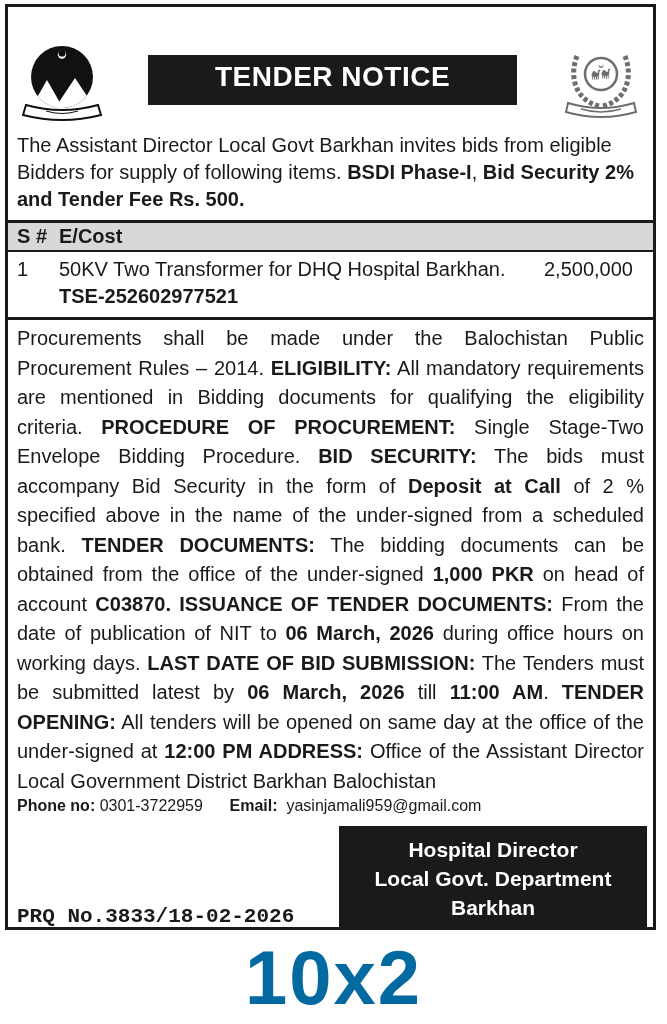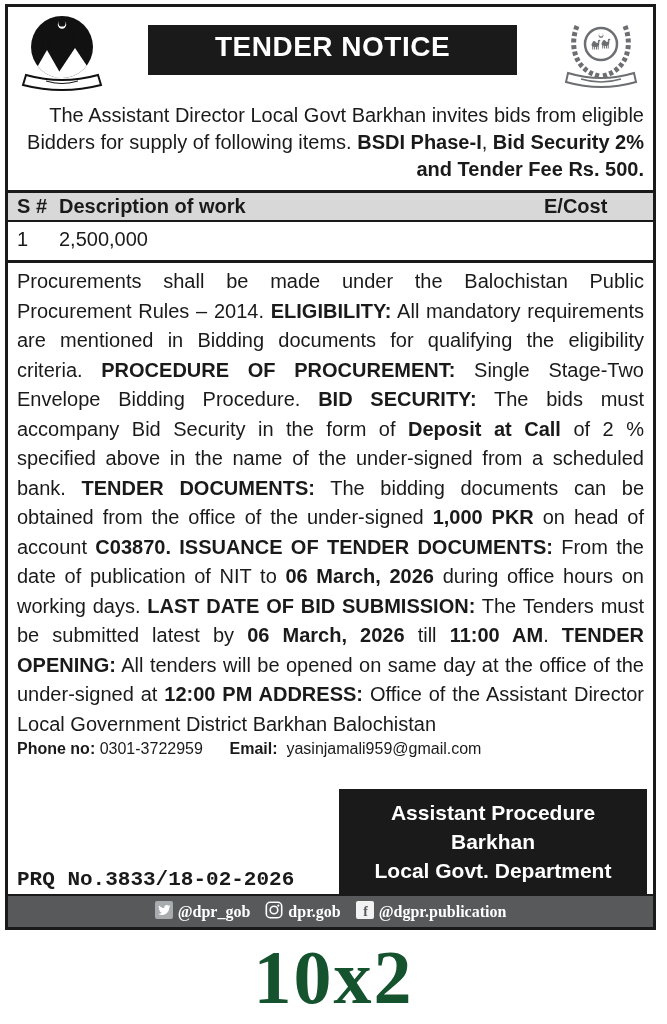--- a/index.html
+++ b/index.html
@@ -1,44 +1,44 @@
 <!DOCTYPE html>
 <html><head>
 <meta charset="utf-8">
 <style>
   html,body{margin:0;padding:0;background:#fff;}
   .page{position:relative;width:667px;height:1024px;background:#fff;overflow:hidden;
         font-family:"Liberation Sans",sans-serif;color:#1a1a1a;}
   .notice{position:absolute;left:5px;top:4px;width:645px;height:920px;
           border:3px solid #1a1a1a;display:flex;flex-direction:column;background:#fff;overflow:hidden;}
-  .header{display:flex;align-items:flex-start;padding:5px 8px 0 8px;}
+  .header{display:flex;align-items:flex-start;padding:5px 8px 0 8px;margin-top:30px;}
   .logo{flex:0 0 auto;}
   .title-box{flex:1;margin:13px 40px 0 40px;background:#1a1a1a;color:#fff;text-align:center;
              font-weight:bold;font-size:28px;letter-spacing:.5px;padding:6px 0 12px 0;}
-  .intro{padding:2px 9px 7px 9px;font-size:20px;line-height:27px;text-align:right;}
+  .intro{padding:2px 9px 7px 9px;font-size:20px;line-height:27px;}
   .b{font-weight:bold;}
   .tender-table{border-top:3px solid #1a1a1a;border-bottom:3px solid #1a1a1a;}
   .thead{display:flex;background:#d8d8d8;border-bottom:2px solid #1a1a1a;
          font-weight:bold;font-size:20px;padding:2px 9px;}
   .trow{display:flex;font-size:20px;padding:4px 9px 7px 9px;line-height:27px;}
   .col-sno{width:42px;}
   .col-desc{flex:1;}
   .col-cost{width:100px;}
   .body-text{padding:4px 9px 0 9px;font-size:20px;line-height:29.5px;text-align:justify;}
   .contact{padding:1px 9px 6px 9px;font-size:16px;white-space:pre-wrap;}
   .bottom{position:relative;flex:1;min-height:110px;}
   .signature{position:absolute;right:6px;bottom:0;width:300px;background:#1a1a1a;color:#fff;
              text-align:center;font-weight:bold;font-size:21px;line-height:29px;padding:9px 4px;}
   .prq{position:absolute;left:9px;bottom:3px;font-weight:bold;font-size:21px;font-family:Liberation Mono, monospace;}
   .social-bar{flex:0 0 auto;height:31px;background:#58595b;border-top:2px solid #1a1a1a;
               display:flex;align-items:center;justify-content:center;gap:15px;
               color:#fff;font-family:"Liberation Serif",serif;font-weight:bold;font-size:16px;}
   .bar-item{display:flex;align-items:center;gap:5px;}
   .ad-size{position:absolute;top:934px;left:0;width:100%;text-align:center;
-           font-size:76px;font-weight:bold;letter-spacing:2px;color:#14532d;font-family:Liberation Serif, serif;}
+           font-size:76px;font-weight:bold;letter-spacing:2px;color:#0369a1;}
   .emblem-left .camel{fill:#111;}
   .emblem-right .camel{fill:#6d6e71;}
 </style>
 </head>
 <body>
 
 <div class="page">
   <div class="notice">
 
     <div class="header">
@@ -112,39 +112,42 @@
           <path d="M24,67 q20,6 40,0" stroke="#6d6e71" stroke-width="1.5" fill="none"></path>
         </svg>
       </div>
     </div>
 
     <div class="intro"><span>The Assistant Director Local Govt Barkhan invites bids from eligible Bidders for supply of following items. </span><span class="b">BSDI Phase-I</span><span>, </span><span class="b">Bid Security 2% and Tender Fee Rs. 500.</span></div>
 
     <div class="tender-table">
       <div class="thead">
         <div class="col-sno">S #</div>
-        <div class="col-desc">Description of work</div>
         <div class="col-cost">E/Cost</div>
       </div>
       <div class="trow">
         <div class="col-sno">1</div>
+        <div class="col-desc">
+          <div>50KV Two Transformer for DHQ Hospital Barkhan.</div>
+          <div class="b">TSE-252602977521</div>
+        </div>
         <div class="col-cost">2,500,000</div>
       </div>
     </div>
 
     <div class="body-text"><span>Procurements shall be made under the Balochistan Public Procurement Rules – 2014. </span><span class="b">ELIGIBILITY:</span><span> All mandatory requirements are mentioned in Bidding documents for qualifying the eligibility criteria. </span><span class="b">PROCEDURE OF PROCUREMENT:</span><span>  Single Stage-Two Envelope Bidding Procedure. </span><span class="b">BID SECURITY:</span><span>  The bids must accompany Bid Security in the form of </span><span class="b">Deposit at Call</span><span> of 2 % specified above in the name of the under-signed from a scheduled bank. </span><span class="b">TENDER DOCUMENTS:</span><span> The bidding documents can be obtained from the office of the under-signed </span><span class="b">1,000 PKR</span><span> on head of account </span><span class="b">C03870.</span><span>  </span><span class="b">ISSUANCE OF TENDER DOCUMENTS:</span><span> From the date of publication of NIT to </span><span class="b">06 March, 2026</span><span> during office hours on working days.  </span><span class="b">LAST DATE OF BID SUBMISSION:</span><span> The Tenders must be submitted latest by </span><span class="b">06 March, 2026</span><span> till </span><span class="b">11:00 AM</span><span>.  </span><span class="b">TENDER OPENING:</span><span> All tenders will be opened on same day at the office of the under-signed at </span><span class="b">12:00 PM ADDRESS:</span><span> Office of the Assistant Director Local Government District Barkhan Balochistan</span></div>
 
     <div class="contact"><span class="b">Phone no:</span><span> 0301-3722959      </span><span class="b">Email:</span><span>  yasinjamali959@gmail.com</span></div>
 
     <div class="bottom">
       <div class="prq">PRQ No.3833/18-02-2026</div>
       <div class="signature">
-        <div>Assistant Procedure</div>
+        <div>Hospital Director</div>
+        <div>Local Govt. Department</div>
         <div>Barkhan</div>
-        <div>Local Govt. Department</div>
       </div>
     </div>
 
     <div class="social-bar">
       <div class="bar-item">
         <span>
           <svg width="18" height="18" viewBox="0 0 18 18">
             <rect x="0" y="0" width="18" height="18" rx="2" fill="#a9acaf"></rect>
             <path fill="#fff" d="M15.5,5.2c-.45.2-.95.34-1.45.4.52-.31.92-.8 1.11-1.39-.49.29-1.03.5-1.6.61-.46-.49-1.12-.8-1.84-.8-1.39,0-2.52,1.13-2.52,2.52 0,.2.02.39.06.57-2.1-.1-3.96-1.11-5.2-2.63-.22.37-.34.8-.34,1.27 0,.87.44,1.64 1.12,2.1-.41-.01-.8-.13-1.14-.31v.03c0,1.22.87,2.24 2.02,2.47-.21.06-.43.09-.66.09-.16,0-.32-.02-.47-.05.32,1 1.25,1.73 2.35,1.75-.86.68-1.95,1.08-3.13,1.08-.2,0-.4-.01-.6-.03 1.11.71 2.44,1.13 3.86,1.13 4.63,0,7.17-3.84 7.17-7.17v-.33C14.74,6.15 15.17,5.71 15.5,5.2z"></path>
           </svg>

